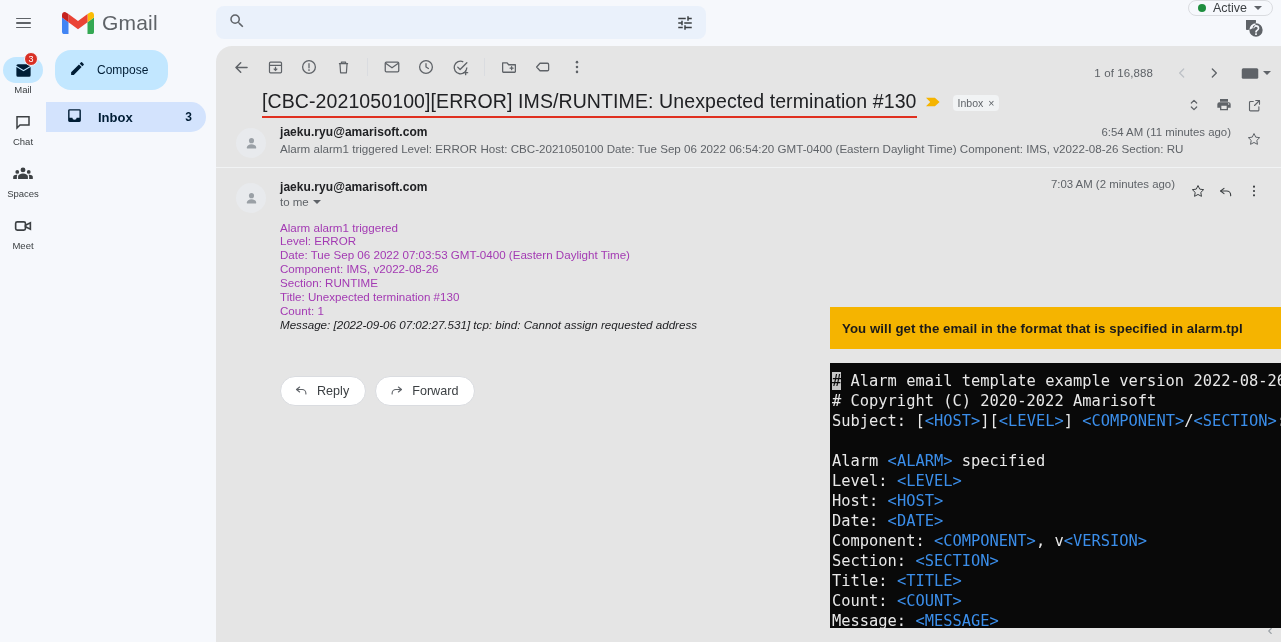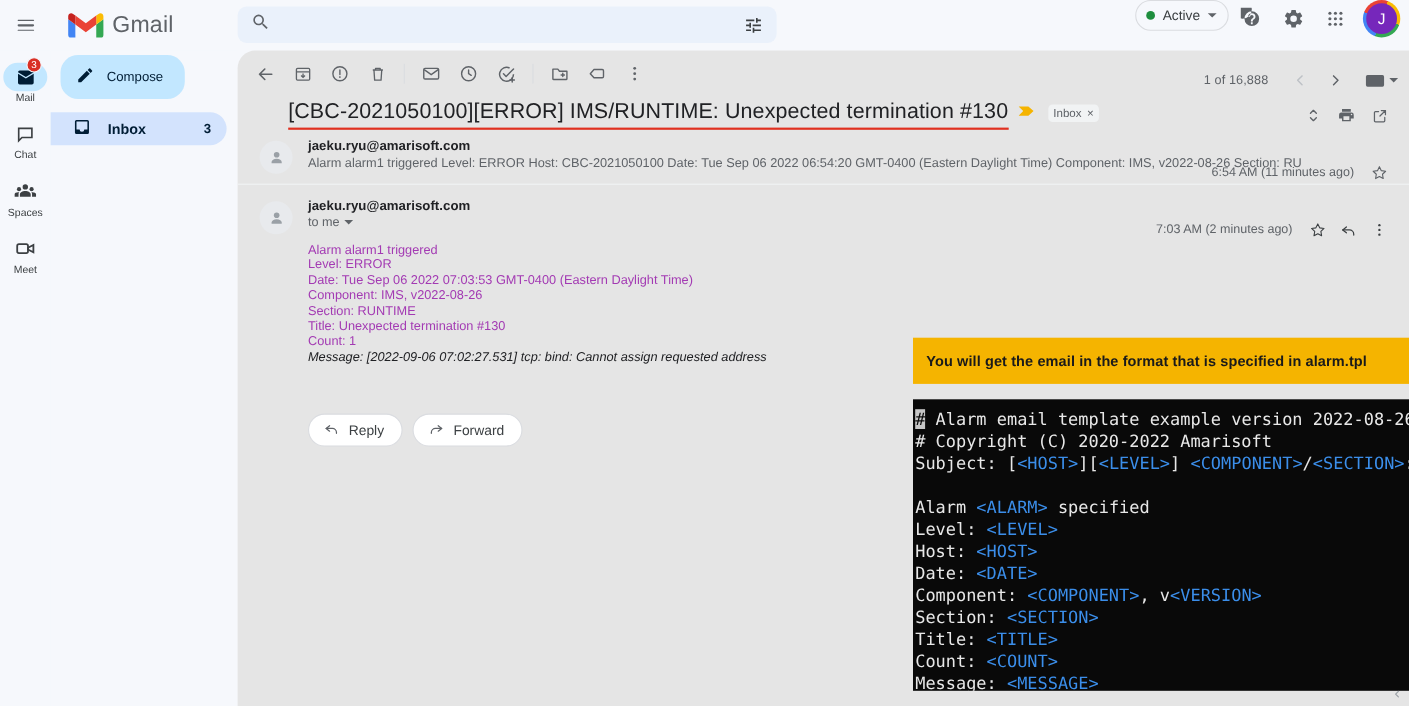--- a/index.html
+++ b/index.html
@@ -30,21 +30,21 @@
   .brand-text { font-size: 21px; color: #5f6368; letter-spacing: .2px; font-family: "Liberation Sans", sans-serif; }
 
   .searchbar {
     position: absolute; left: 216px; top: 6px; width: 490px; height: 33px;
     background: #eaf1fb; border-radius: 8px; display: flex; align-items: center;
     padding: 0 12px; cursor: text;
   }
   .search-input-text { margin-left: 15px; font-size: 13.5px; color: #5f6368; flex: 1; }
   .search-opts { margin-left: auto; cursor: pointer; display: flex; }
 
-  .header-right { position: absolute; right: 8px; top: 0; height: 46px; display: flex; align-items: flex-start; gap: 4px; }
+  .header-right { position: absolute; right: 8px; top: 0; height: 46px; display: flex; align-items: flex-end; gap: 4px; flex-direction: column; }
   .status-chip {
     display: flex; align-items: center; gap: 7px; height: 28px;
     border: 1px solid #dadce0; border-radius: 14px; padding: 0 10px 0 9px;
     font-size: 12.5px; color: #3c4043; background: #f6f8fc; cursor: pointer;
   }
   .status-dot { width: 8px; height: 8px; border-radius: 50%; background: #1e8e3e; }
   .caret-dn { width: 0; height: 0; border-left: 4px solid transparent; border-right: 4px solid transparent; border-top: 4px solid #5f6368; }
   .icon-btn { width: 34px; height: 34px; border-radius: 50%; display: flex; align-items: center; justify-content: center; cursor: pointer; }
   .avatar-wrap { width: 34px; height: 34px; margin-left: 4px; border-radius: 50%; position: relative; display:flex; align-items:center; justify-content:center; cursor: pointer;
     background: conic-gradient(from 200deg, #4285f4 0deg 90deg, #ea4335 90deg 180deg, #fbbc04 180deg 270deg, #34a853 270deg 360deg); }
@@ -111,21 +111,21 @@
   .msg-collapsed { display: flex; padding: 9px 14px 9px 20px; position: relative; border-bottom: 1px solid #f1f3f4; cursor: pointer; }
   .msg-expanded { display: flex; padding: 12px 14px 0 20px; position: relative; }
   .av-circle {
     width: 30px; height: 30px; border-radius: 50%; background: #e8eaed; flex: none; margin-top: 3px;
     display: flex; align-items: center; justify-content: center;
   }
   .msg-body { margin-left: 14px; flex: 1; min-width: 0; }
   .sender { font-size: 12px; color: #202124; font-weight: bold; letter-spacing: .05px; }
   .snippet { font-size: 11.6px; color: #5f6368; margin-top: 3px; white-space: nowrap; overflow: hidden; text-overflow: clip; }
   .to-me { font-size: 11.5px; color: #5f6368; margin-top: 2px; display: flex; align-items: center; gap: 4px; cursor: pointer; }
-  .msg-right { position: absolute; right: 14px; top: 28px; display: flex; align-items: center; gap: 2px; }
+  .msg-right { position: absolute; right: 14px; top: 10px; display: flex; gap: 2px; }
   .msg-time { font-size: 11.4px; color: #5f6368; margin-right: 8px; }
   .mini-btn { width: 26px; height: 26px; display: flex; align-items: center; justify-content: center; cursor: pointer; border-radius: 50%; }
 
   
   .mail-content { margin-top: 13px; font-size: 11.6px; line-height: 12.7px; }
   .mail-content .pl { color: #a33ab3; }
   .mail-content .dk { color: #202124; font-style: italic; }
   .mail-content div { padding: 0.6px 0; }
 
   .reply-row { display: flex; gap: 9px; margin: 44px 0 0 0; }

